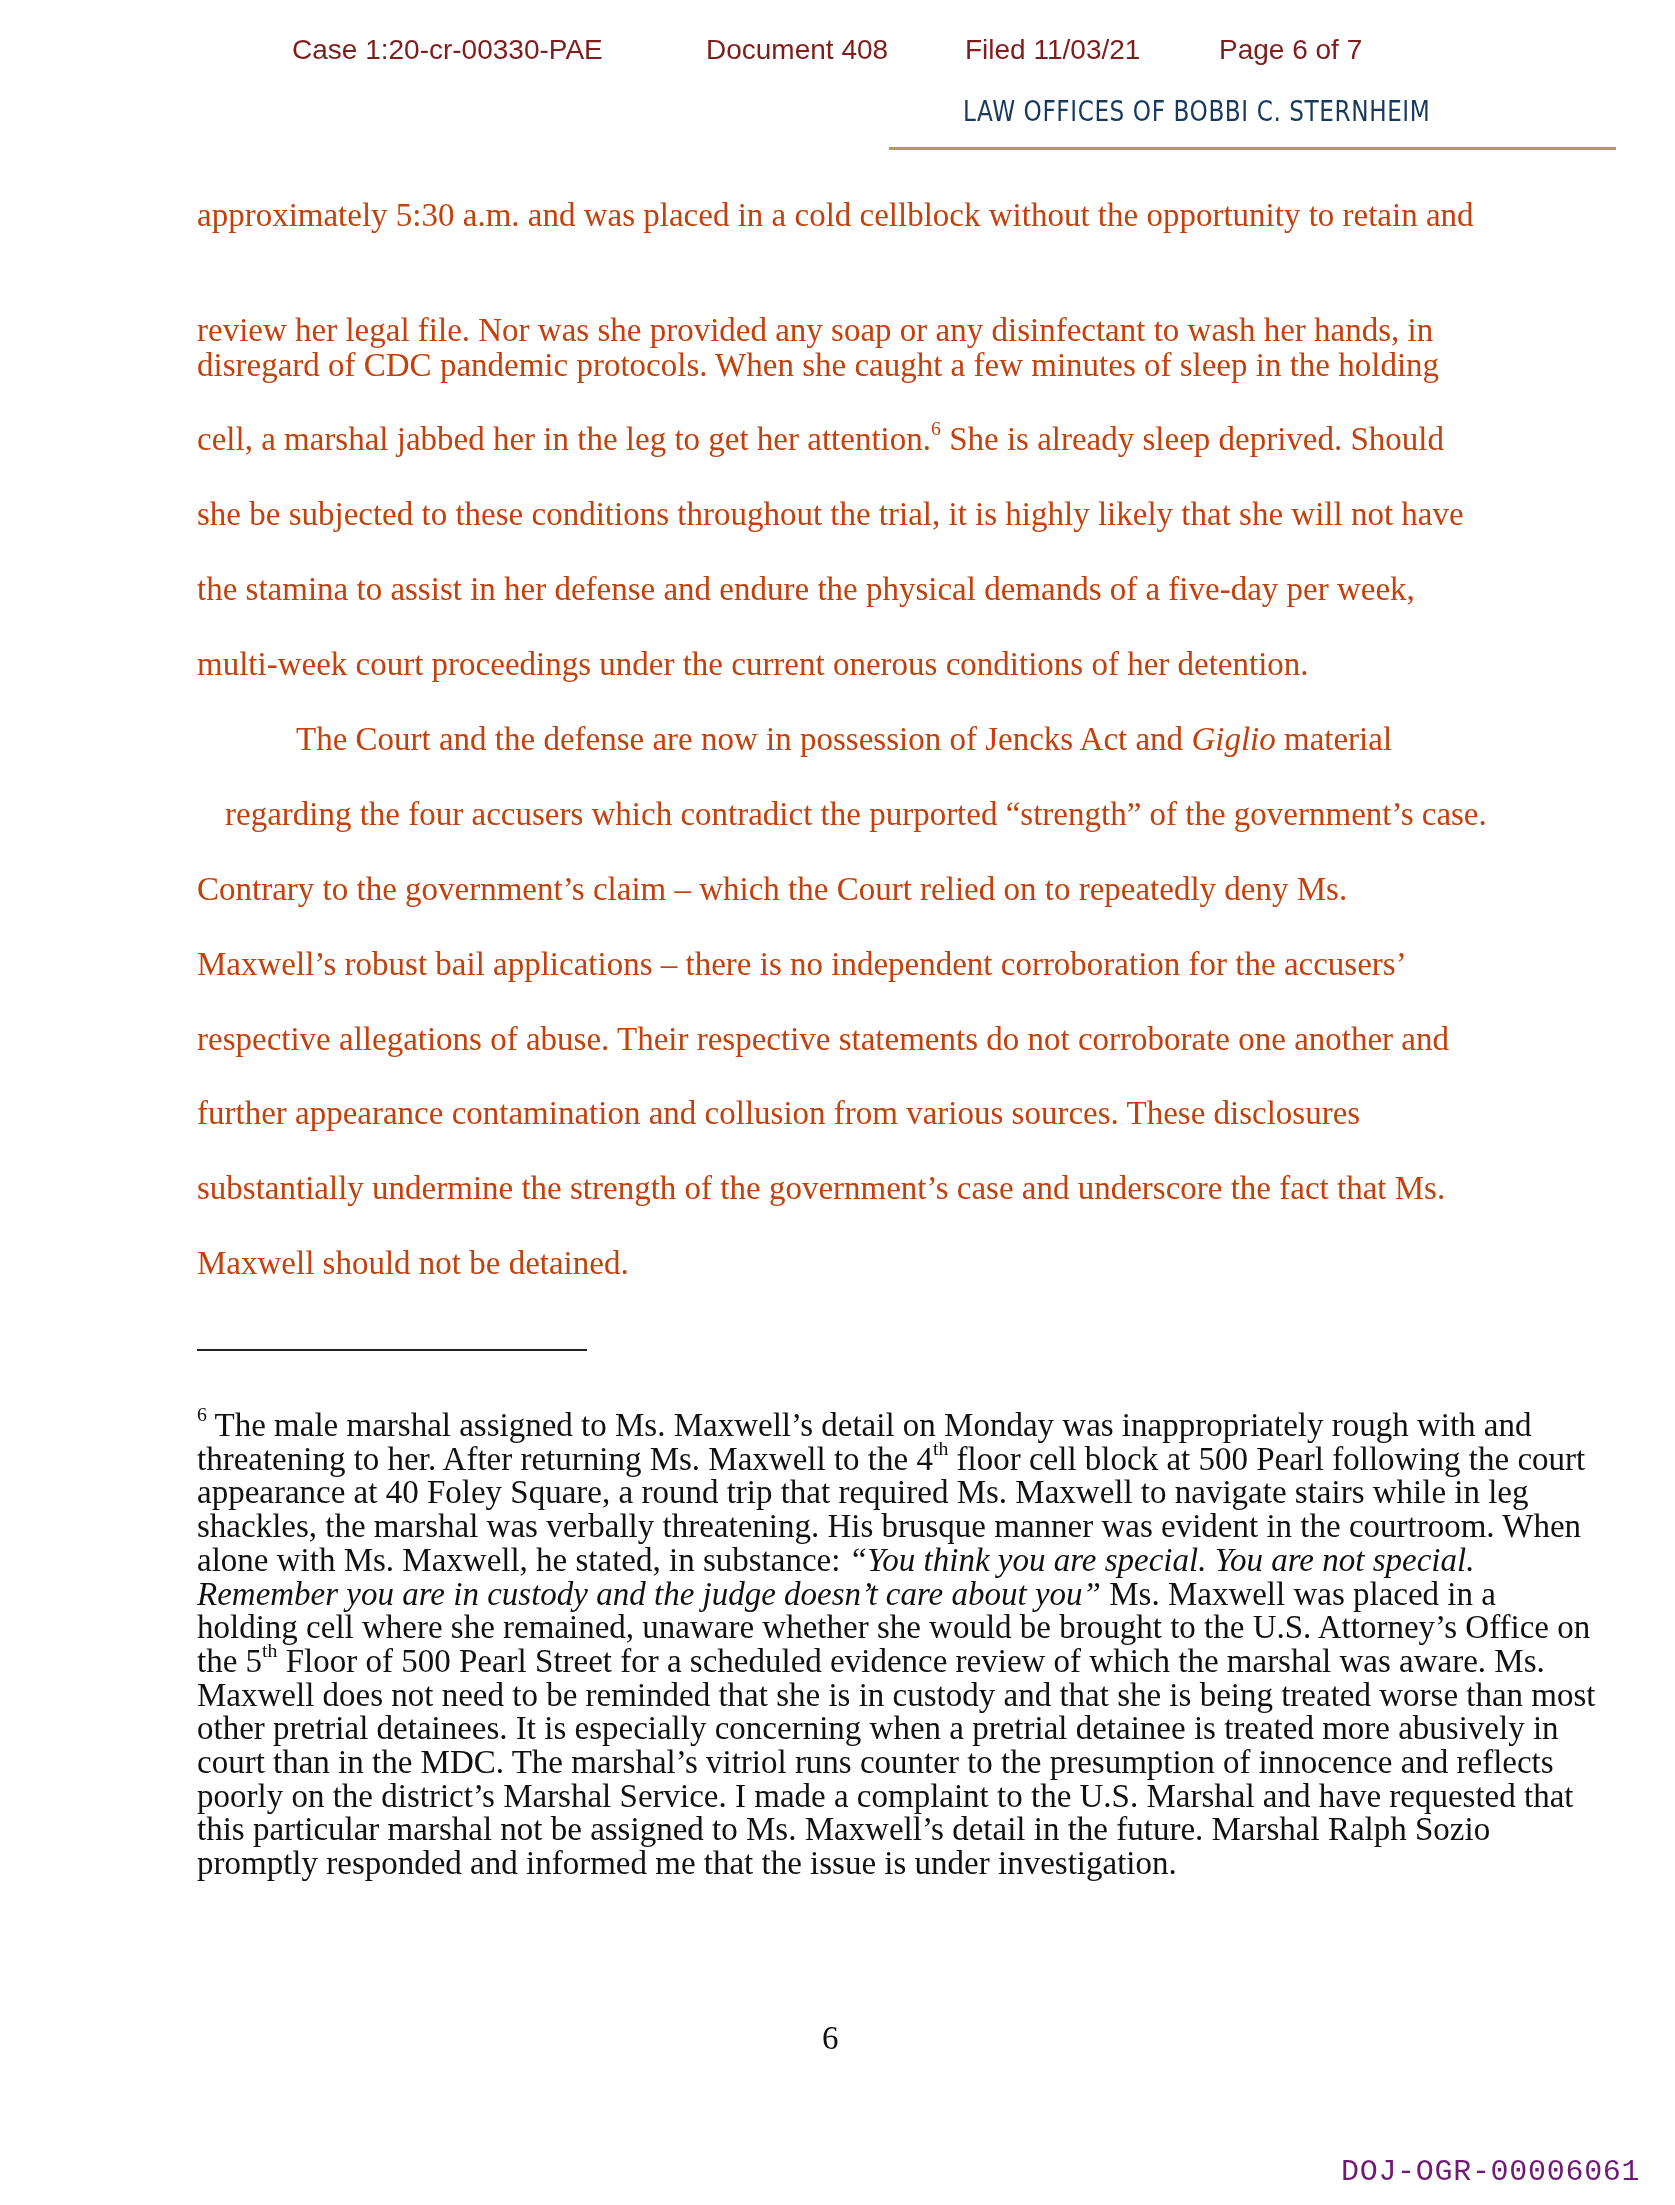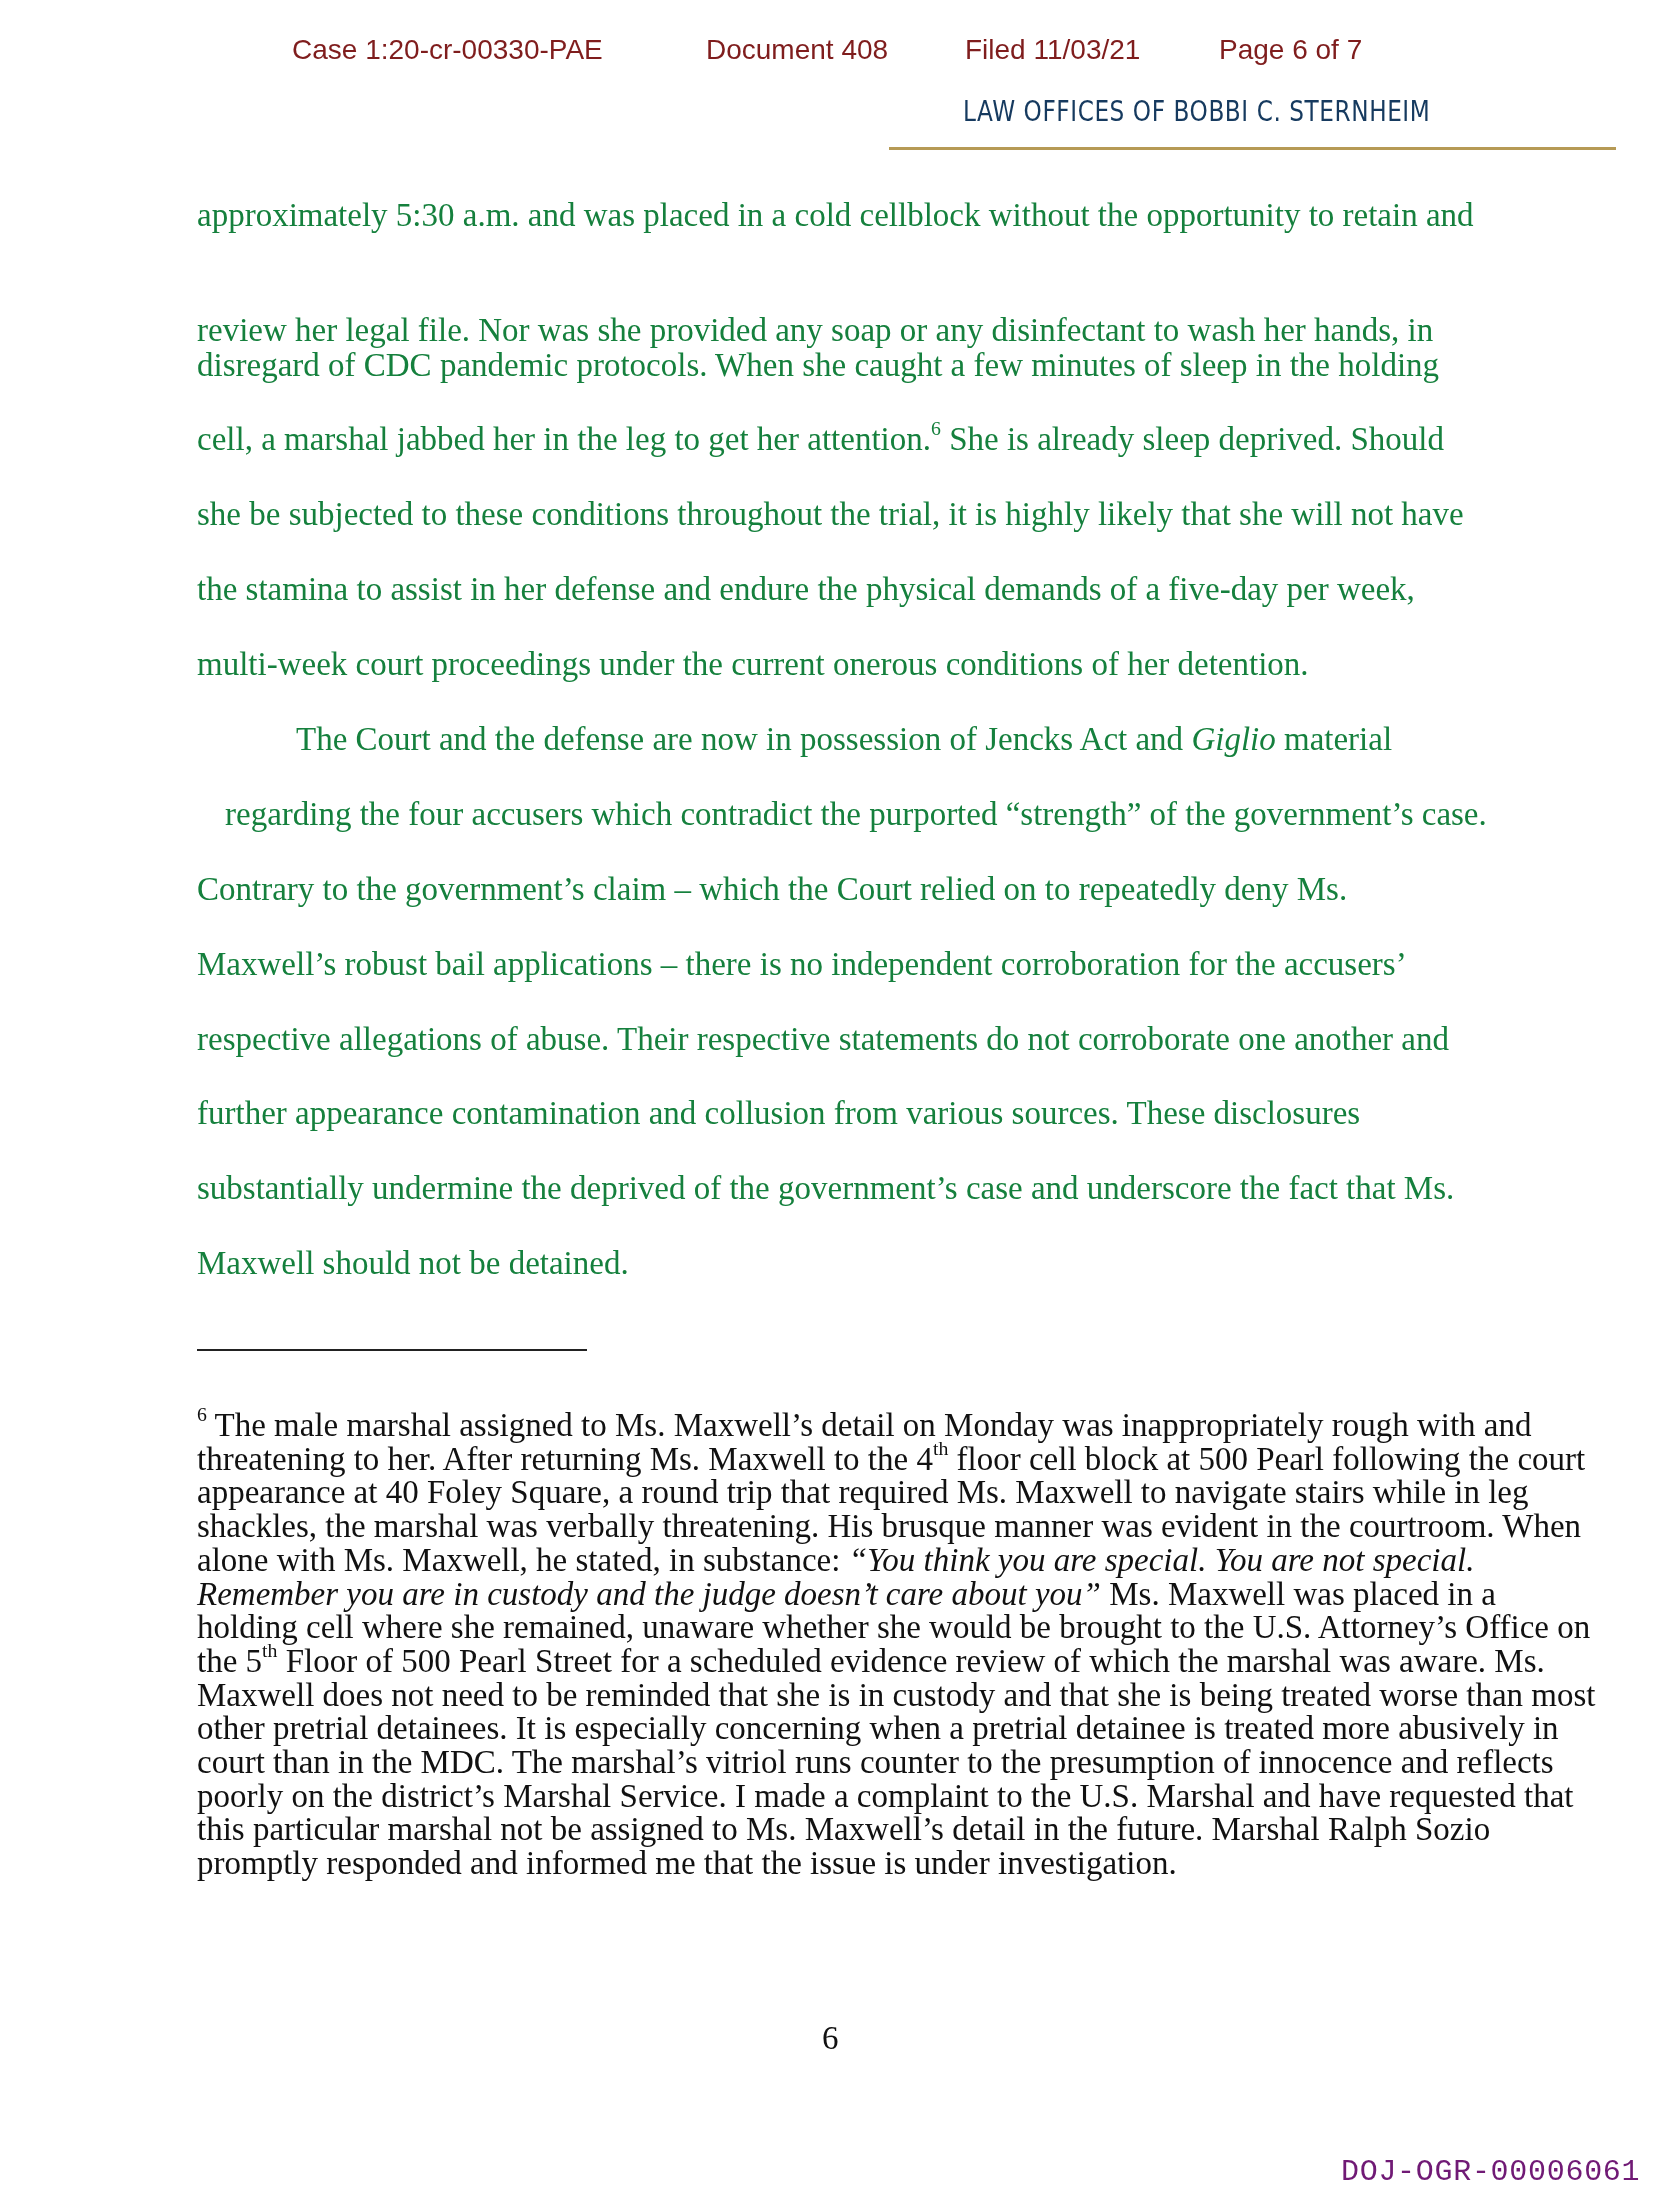--- a/index.html
+++ b/index.html
@@ -1,20 +1,20 @@
 <!DOCTYPE html>
 <html style="font-size:10.5px"><head>
 <meta charset="utf-8">
 <style>
   html, body { margin:0; padding:0; background:#ffffff; }
   body { width:1675px; height:2205px; position:relative; overflow:hidden; }
   .hdr { position:absolute; top:34px; font-family:"Liberation Sans", sans-serif; font-size:28px; color:#7f1d1d; white-space:nowrap; line-height:32px; }
   .logo { position:absolute; left:963px; top:93px; width:549px; font-family:"DejaVu Sans", sans-serif; font-size:29px; letter-spacing:0.7px; color:#163a5f; white-space:nowrap; line-height:37px; transform-origin:left top; transform:scaleX(0.80); }
   .goldline { position:absolute; left:889px; top:147px; width:727px; height:2.6px; background:#b69a55; }
-  .body-line { position:absolute; left:197px; font-family:"Liberation Serif", serif; font-size:33px; color:#15803d; white-space:nowrap; line-height:39px; }
+  .body-line { position:absolute; left:197px; font-family:"Liberation Serif", serif; font-size:33px; color:#c2410c; white-space:nowrap; line-height:39px; }
   .fn-rule { position:absolute; left:197px; top:1349px; width:390px; height:2px; background:#222; }
   .fn-line { position:absolute; left:197px; font-family:"Liberation Serif", serif; font-size:33px; color:#111; white-space:nowrap; line-height:33px; }
   sup { font-size:60%; line-height:0; vertical-align:0.75em; }
   .pagenum { position:absolute; left:822px; top:2019px; font-family:"Liberation Serif", serif; font-size:33px; color:#111; line-height:39px; }
   .bates { position:absolute; left:1341px; top:2155px; font-family:Liberation Mono, monospace; font-size:30px; color:#701a75; letter-spacing:0.7px; line-height:35px; white-space:nowrap; }
 </style>
 </head>
 <body>
 
 <div class="hdr" style="left:292px;">Case 1:20-cr-00330-PAE</div>
@@ -32,21 +32,21 @@
     <div class="body-line" style="top: 420px;">cell, a marshal jabbed her in the leg to get her attention.<sup>6</sup>  She is already sleep deprived. Should</div>
     <div class="body-line" style="top: 495px;">she be subjected to these conditions throughout the trial, it is highly likely that she will not have</div>
     <div class="body-line" style="top: 570px;">the stamina to assist in her defense and endure the physical demands of a five-day per week,</div>
     <div class="body-line" style="top: 645px;">multi-week court proceedings under the current onerous conditions of her detention.</div>
     <div class="body-line" style="top: 720px; left: 296px;">The Court and the defense are now in possession of Jencks Act and <i>Giglio</i> material</div>
     <div class="body-line" style="top: 795px; margin-left: 28px;">regarding the four accusers which contradict the purported “strength” of the government’s case.</div>
     <div class="body-line" style="top: 870px;">Contrary to the government’s claim – which the Court relied on to repeatedly deny Ms.</div>
     <div class="body-line" style="top: 945px;">Maxwell’s robust bail applications – there is no independent corroboration for the accusers’</div>
     <div class="body-line" style="top: 1020px;">respective allegations of abuse. Their respective statements do not corroborate one another and</div>
     <div class="body-line" style="top: 1094px;">further appearance contamination and collusion from various sources. These disclosures</div>
-    <div class="body-line" style="top: 1169px;">substantially undermine the deprived of the government’s case and underscore the fact that Ms.</div>
+    <div class="body-line" style="top: 1169px;">substantially undermine the strength of the government’s case and underscore the fact that Ms.</div>
     <div class="body-line" style="top: 1244px;">Maxwell should not be detained.</div>
   </div>
 
 <div class="fn-rule"></div>
 <div id="fn-lines">
     <div class="fn-line" style="top: 1409px;"><sup>6</sup> The male marshal assigned to Ms. Maxwell’s detail on Monday was inappropriately rough with and</div>
     <div class="fn-line" style="top: 1443px;">threatening to her.  After returning Ms. Maxwell to the 4<sup>th</sup> floor cell block at 500 Pearl following the court</div>
     <div class="fn-line" style="top: 1476px;">appearance at 40 Foley Square, a round trip that required Ms. Maxwell to navigate stairs while in leg</div>
     <div class="fn-line" style="top: 1510px;">shackles, the marshal was verbally threatening. His brusque manner was evident in the courtroom. When</div>
     <div class="fn-line" style="top: 1544px;">alone with Ms. Maxwell, he stated, in substance: <i>“You think you are special. You are not special.</i></div>

